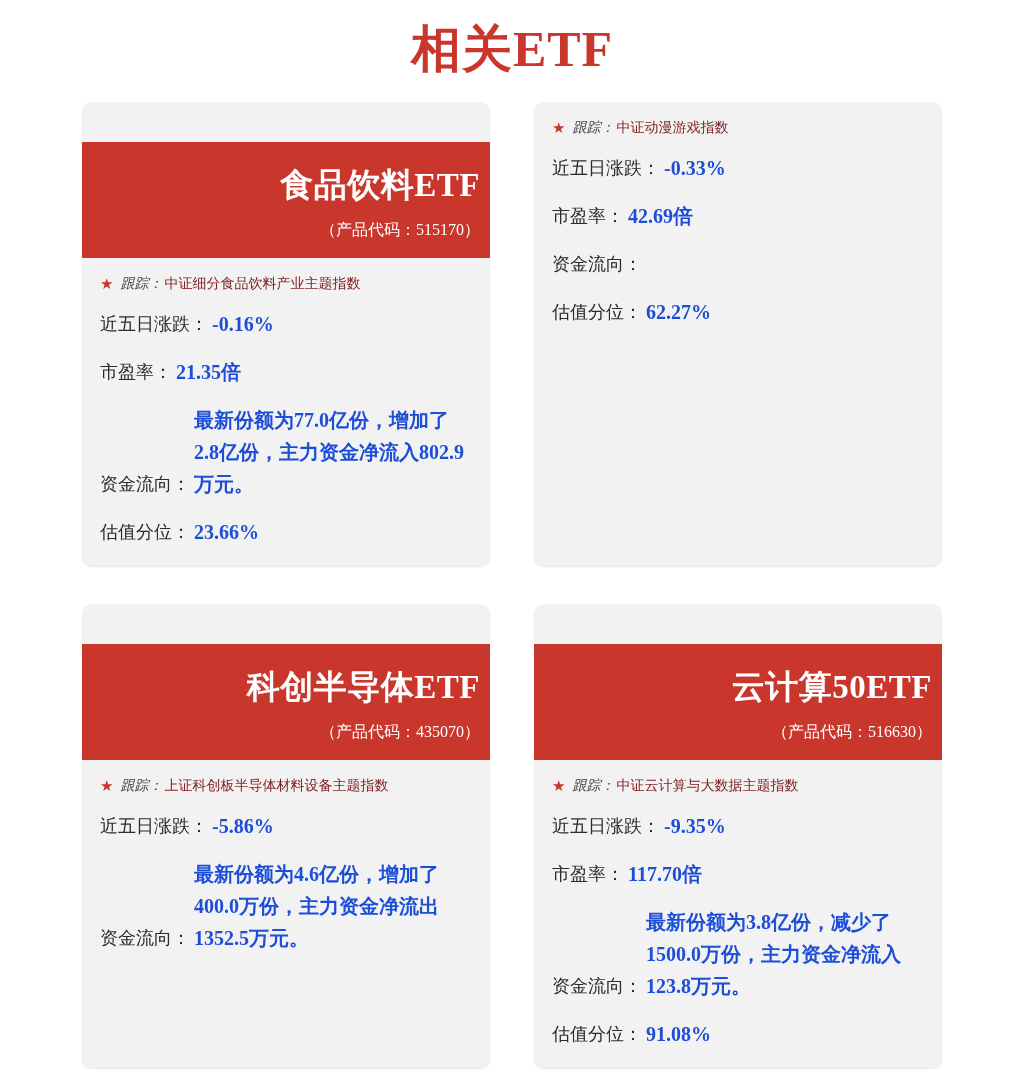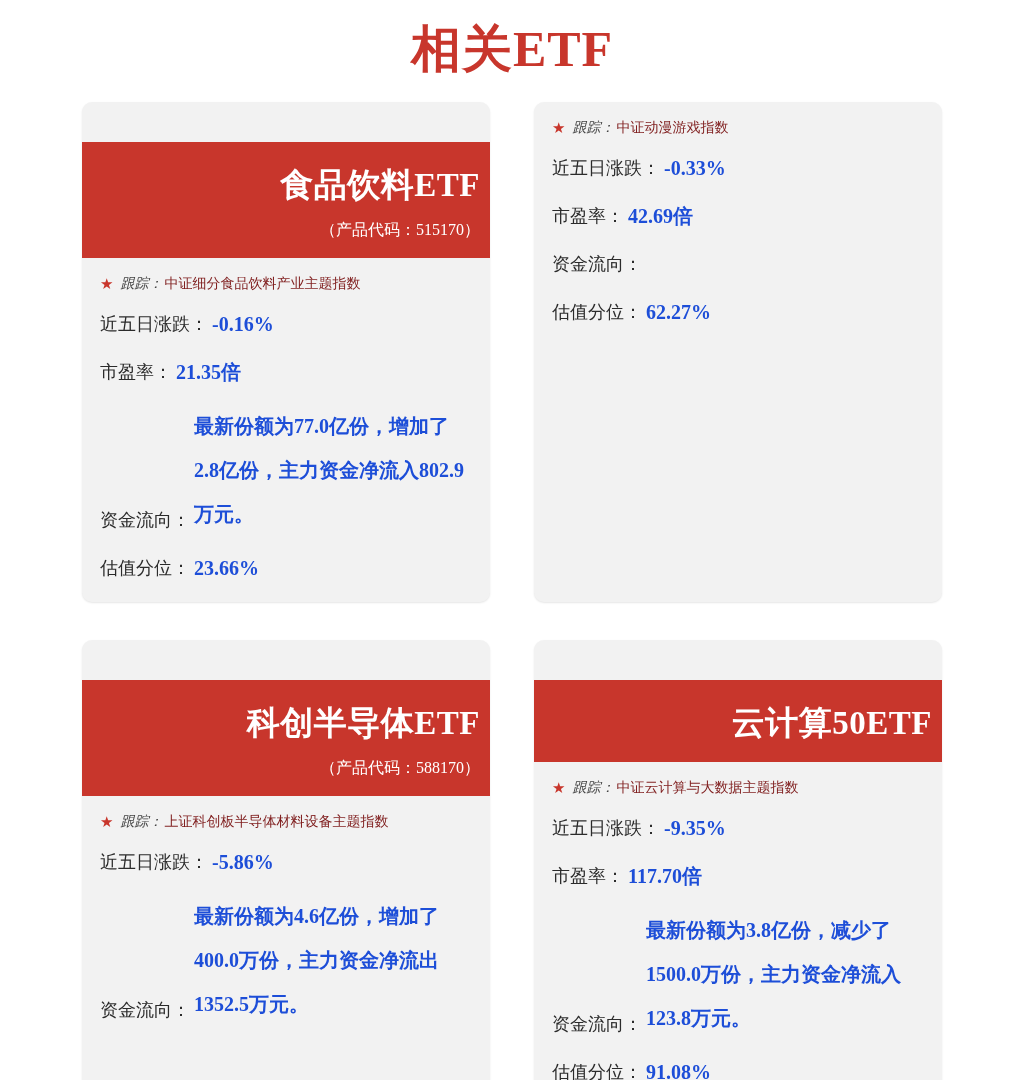--- a/index.html
+++ b/index.html
@@ -95,21 +95,21 @@
     white-space: nowrap;
     flex: 0 0 auto;
   }
   .metric-value {
     font-size: 20px;
     color: #1d4ed8;
     font-weight: bold;
     margin-left: 4px;
   }
   .metric-value.flow {
-    line-height: 44px;
+    line-height: 32px;
   }
   .spacer { flex: 1; }
 </style>
 </head>
 <body>
 
 <div id="page">
 
   <div class="page-title">相关ETF</div>
 
@@ -169,21 +169,21 @@
           <span class="metric-label">估值分位：</span>
           <span class="metric-value">62.27%</span>
         </div>
       </div>
     </div>
 
     <div class="card">
       <div class="card-head">
         <div class="card-title">科创半导体ETF</div>
         <div class="card-code">
-          <span>（产品代码：</span><span>588170</span><span>）</span>
+          <span>（产品代码：</span><span>435070</span><span>）</span>
         </div>
       </div>
       <div class="card-body">
         <div class="track-row">
           <span class="star-icon">★</span>
           <span class="track-label">跟踪：</span>
           <span class="track-value">上证科创板半导体材料设备主题指数</span>
         </div>
         <div class="metric">
           <span class="metric-label">近五日涨跌：</span>
@@ -193,20 +193,23 @@
           <span class="metric-label">资金流向：</span>
           <span class="metric-value flow">最新份额为4.6亿份，增加了400.0万份，主力资金净流出1352.5万元。</span>
         </div>
         <div class="spacer"></div>
       </div>
     </div>
 
     <div class="card">
       <div class="card-head">
         <div class="card-title">云计算50ETF</div>
+        <div class="card-code">
+          <span>（产品代码：</span><span>516630</span><span>）</span>
+        </div>
       </div>
       <div class="card-body">
         <div class="track-row">
           <span class="star-icon">★</span>
           <span class="track-label">跟踪：</span>
           <span class="track-value">中证云计算与大数据主题指数</span>
         </div>
         <div class="metric">
           <span class="metric-label">近五日涨跌：</span>
           <span class="metric-value">-9.35%</span>

